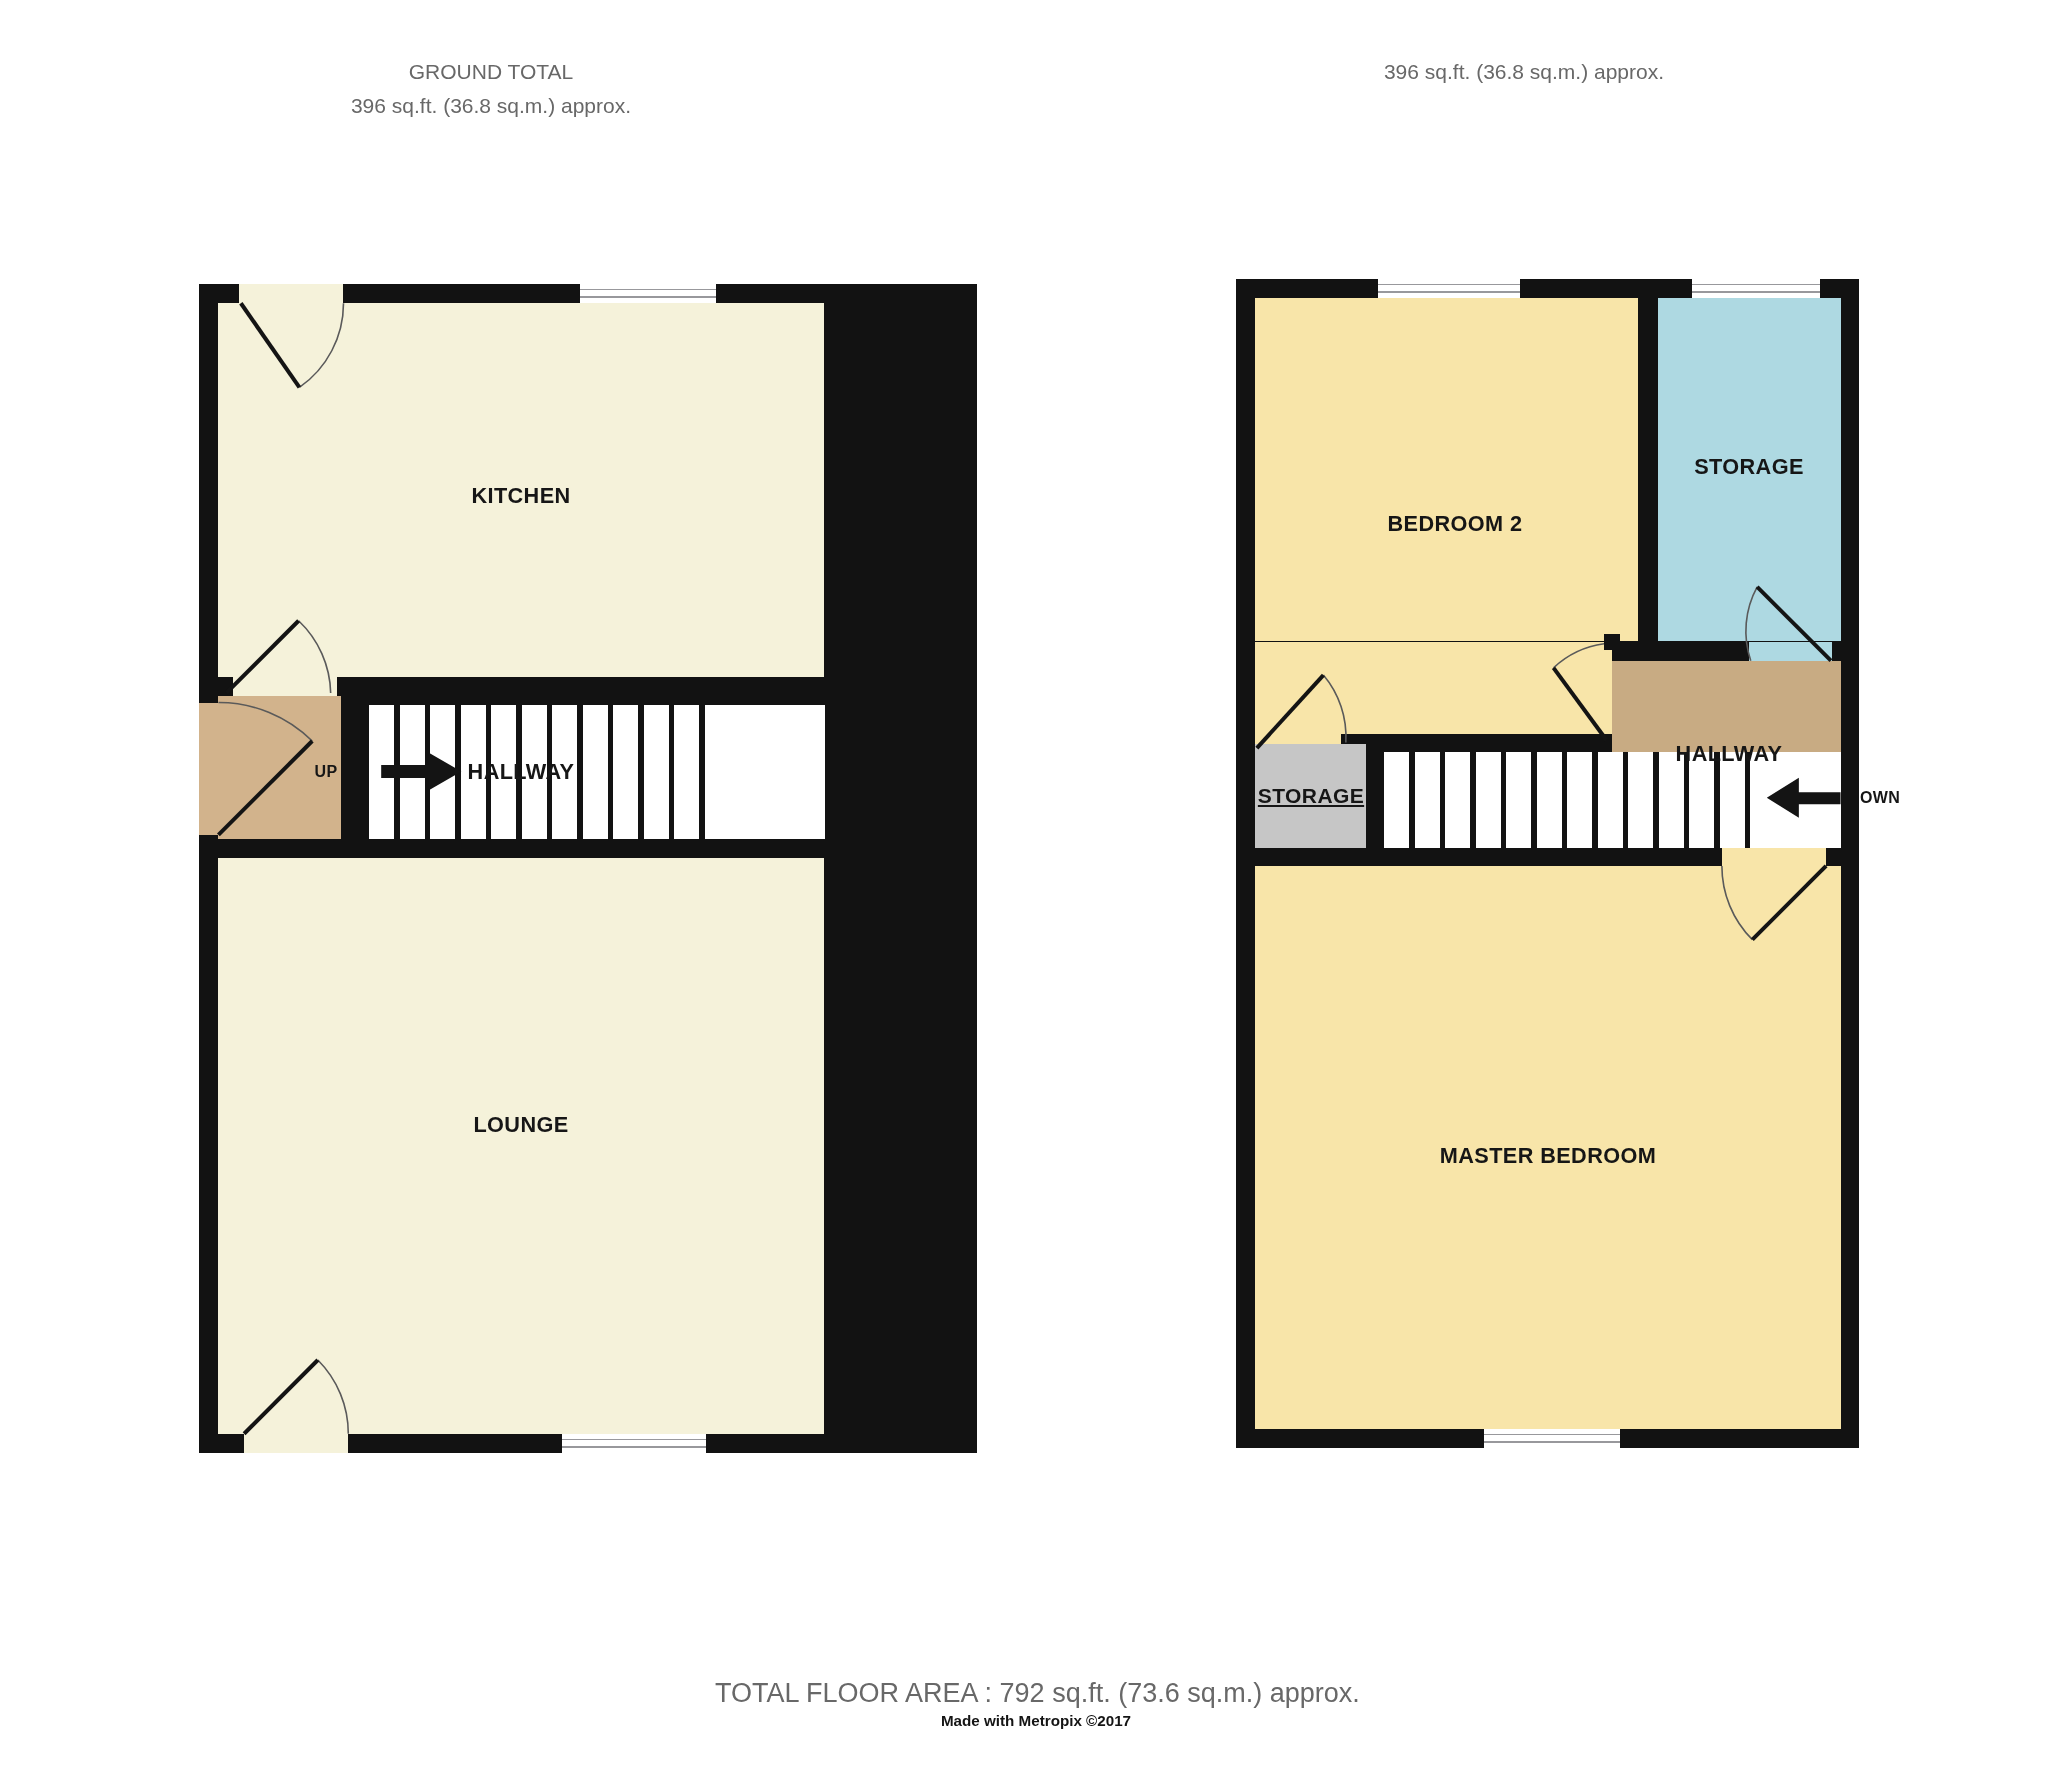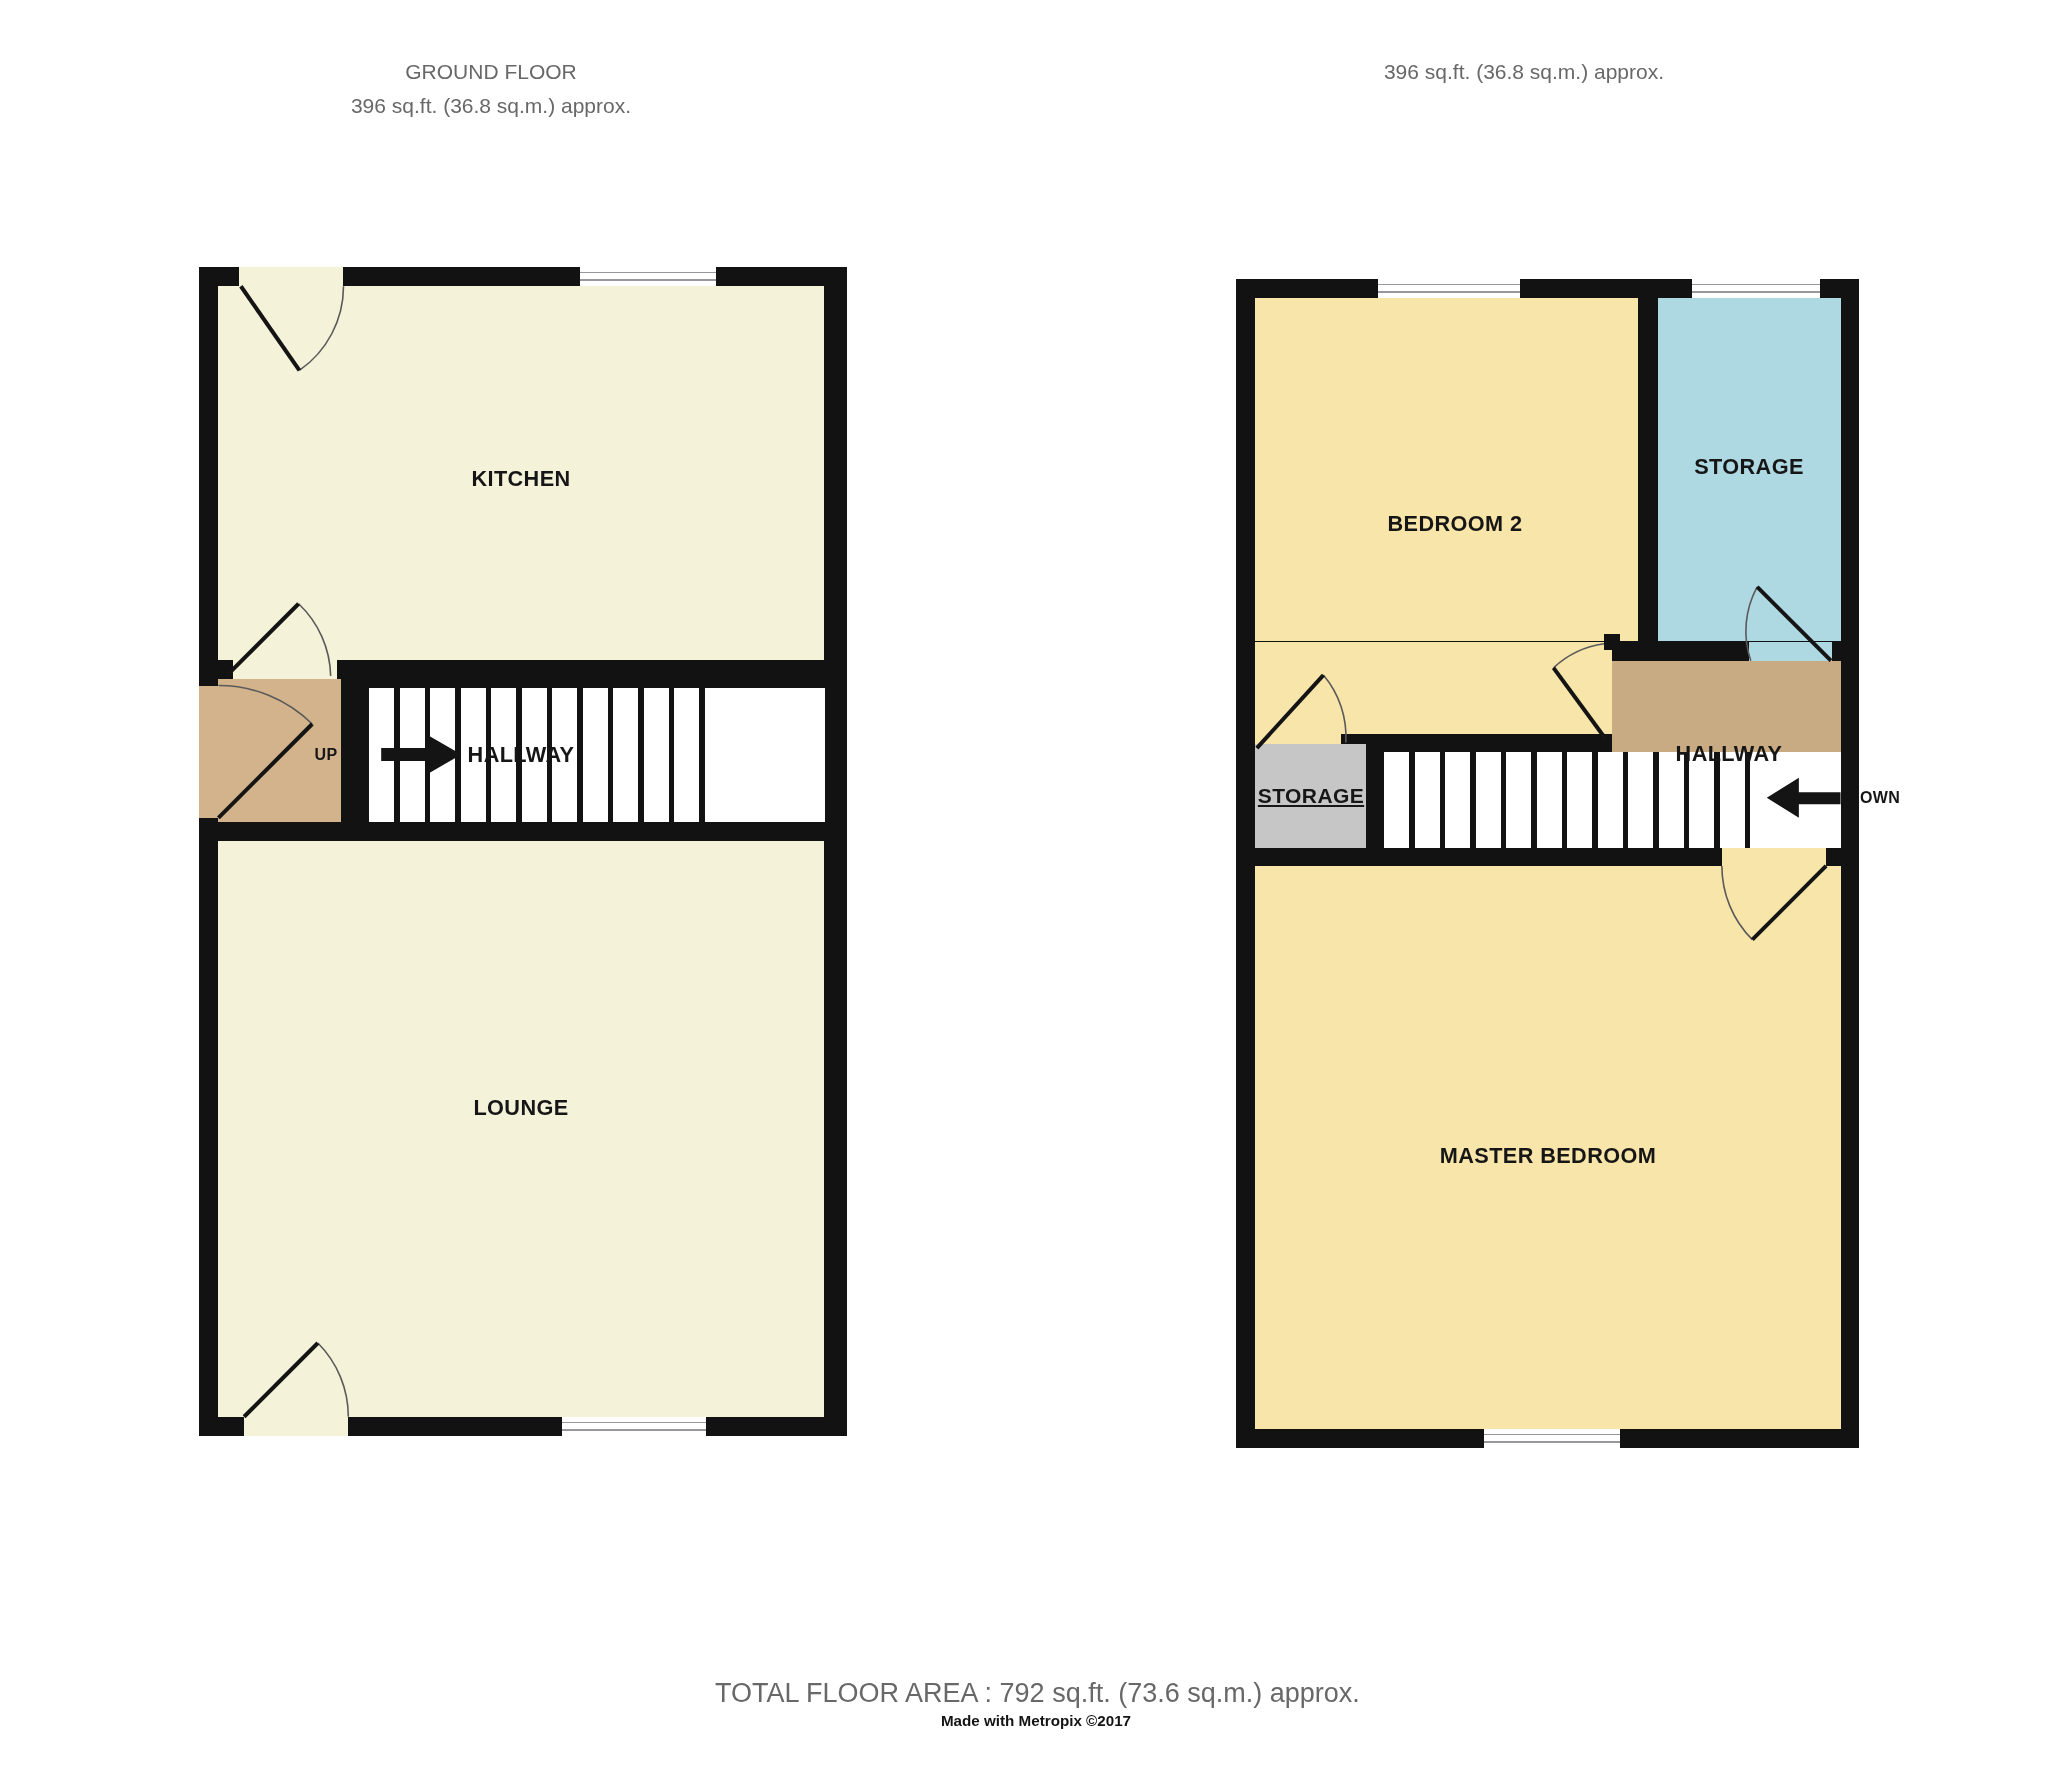--- a/index.html
+++ b/index.html
@@ -55,28 +55,28 @@
     position:absolute;text-align:center;color:#141414;font-weight:bold;
     font-size:15.2px;white-space:nowrap;
   }
   .wall-cover{position:absolute;background:var(--wall);z-index:5;}
   .stub{z-index:2;}
 </style>
 </head>
 <body>
 
 <div class="floor-title" style="left:170px;top:55px;width:642px;">
-  <div>GROUND FLOOR</div>
+  <div>GROUND TOTAL</div>
   <div>396 sq.ft. (36.8 sq.m.) approx.</div>
 </div>
 <div class="floor-title" style="left:1203px;top:55px;width:642px;">
   <div>396 sq.ft. (36.8 sq.m.) approx.</div>
 </div>
 
-<div class="plan" style="left:199px;top:267px;width:648px;height:1169px;">
+<div class="plan" style="left:199px;top:284px;width:778px;height:1169px;">
 
   <div class="room fill-cream" style="left:19px;top:19px;width:606px;height:374px;"></div>
   <div class="room fill-cream" style="left:40px;top:0;width:104px;height:19px;"></div>
   <div class="window" style="left:381px;top:0;width:136px;height:19px;"></div>
 
   <div class="room fill-tan-gf" style="left:19px;top:412px;width:123px;height:143px;"></div>
   <div class="room fill-tan-gf" style="left:0;top:419px;width:19px;height:132px;"></div>
   <div class="room fill-cream" style="left:34px;top:393px;width:104px;height:19px;"></div>
 
   <div class="treads" style="left:170px;top:421px;width:357px;height:134px;"></div>

